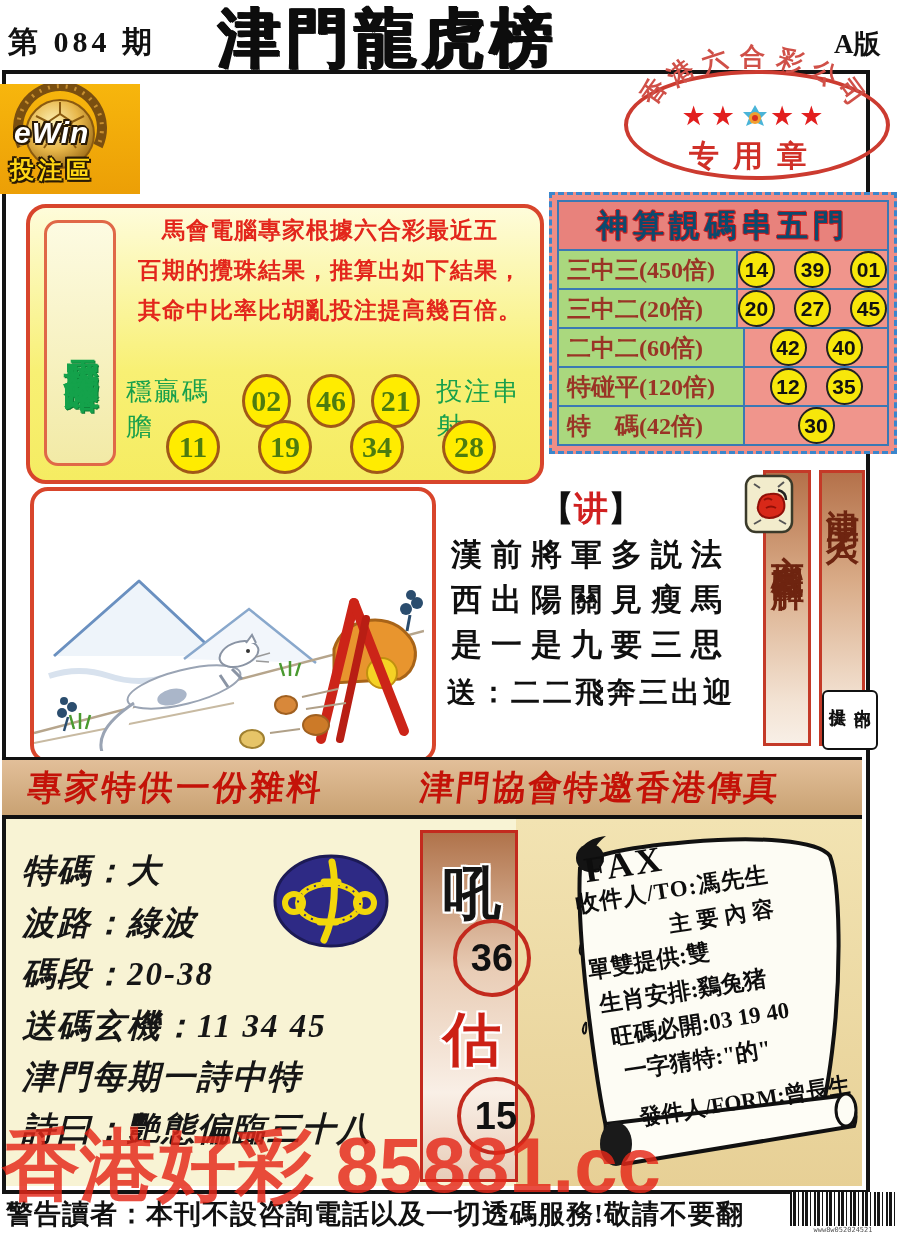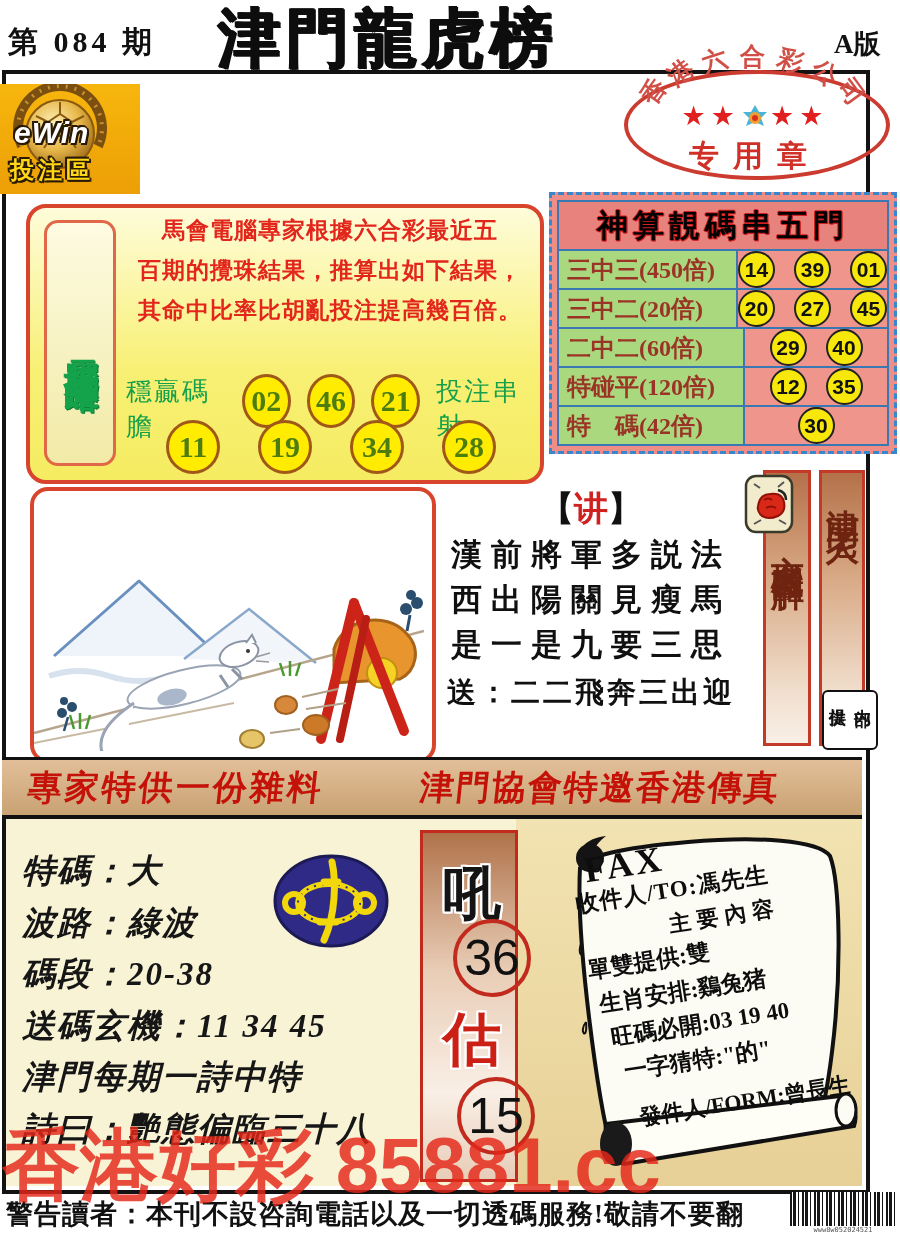--- a/index.html
+++ b/index.html
@@ -49,21 +49,21 @@
   .ball{width:48px;height:48px;border-radius:50%;background:#ffec00;border:3px solid #a05818;
       display:inline-flex;align-items:center;justify-content:center;
       font-size:30px;font-weight:700;color:#4d7c0f;}
 
   
   .ctable{left:549px;top:192px;width:348px;height:262px;border:3px dashed #3a86cc;padding:5px;box-sizing:border-box;
       background:#ef8e86;}
   .ctable-in{width:100%;height:100%;border:2px solid #3a78b4;box-sizing:border-box;display:flex;flex-direction:column;}
   .ct-head{height:48px;display:flex;align-items:center;justify-content:center;background:#e8827c;
       border-bottom:2px solid #3a78b4;}
-  .ct-title{font-size:31px;font-weight:900;color:#000000;letter-spacing:5px;
+  .ct-title{font-size:31px;font-weight:900;color:#0c4a6e;letter-spacing:5px;
       text-shadow:-1px 0 #d02020,1px 0 #d02020,0 -1px #d02020,0 1px #d02020,1px 1px #d02020;}
   .ct-row{flex:1;display:flex;border-bottom:2px solid #3a78b4;}
   .ct-row:last-child{border-bottom:none;}
   .ct-label{width:186px;background:#aad87e;border-right:2px solid #3a78b4;display:flex;align-items:center;
       padding-left:8px;font-size:24px;font-weight:700;color:#9a3426;box-sizing:border-box;}
   .ct-val{flex:1;display:flex;align-items:center;justify-content:center;gap:19px;background:#f0958c;}
   .tball{width:33px;height:33px;border-radius:50%;background:#f7e70a;border:2px solid #222;
       display:inline-flex;align-items:center;justify-content:center;font-size:21px;font-weight:900;color:#111;
       font-family:"Liberation Sans",sans-serif;}
 
@@ -105,21 +105,21 @@
   .tip-line{font-size:33px;font-weight:700;font-style:italic;color:#161616;line-height:51.5px;letter-spacing:2px;}
   .hkjc{left:272px;top:852px;width:118px;height:98px;}
 
   .mstrip{left:420px;top:830px;width:98px;height:352px;border:3px solid #c32a1e;box-sizing:border-box;
       background:linear-gradient(180deg,#b0734b 0%,#e9cdb6 40%,#f9efe6 75%,#e8cdb8 100%);z-index:6;}
   .mchar{position:absolute;width:98px;text-align:center;font-size:58px;font-weight:900;
       text-shadow:-2px 0 #fff,2px 0 #fff,0 -2px #fff,0 2px #fff,2px 2px #fff,-2px -2px #fff,2px -2px #fff,-2px 2px #fff;}
   .mchar.c1{top:22px;color:#141414;}
   .mchar.c2{top:168px;color:#cc2015;}
   .mcirc{position:absolute;width:70px;height:70px;border:4px solid #c32a1e;border-radius:50%;
-      display:flex;align-items:center;justify-content:center;font-size:50px;font-weight:400;color:#111;
+      display:flex;align-items:center;justify-content:center;font-size:38px;font-weight:700;color:#111;
       font-family:"Liberation Sans",sans-serif;text-align:center;}
   .mcirc.n1{left:30px;top:86px;}
   .mcirc.n2{left:34px;top:244px;}
 
   
   .fax-svg{left:528px;top:822px;width:336px;height:364px;z-index:4;}
   .fax-text{left:568px;top:856px;width:290px;transform:rotate(-9deg);transform-origin:left top;z-index:5;
       color:#0d0d0d;font-family:"Liberation Serif",serif;}
   .fax-title{font-size:36px;font-weight:900;letter-spacing:3px;margin-left:14px;line-height:34px;}
   .fax-to{font-size:23px;font-weight:900;letter-spacing:1px;}
@@ -227,21 +227,21 @@
         <div class="ct-label">三中二(20倍)</div>
         <div class="ct-val">
           <span class="tball">20</span>
           <span class="tball">27</span>
           <span class="tball">45</span>
         </div>
       </div>
       <div class="ct-row">
         <div class="ct-label">二中二(60倍)</div>
         <div class="ct-val">
-          <span class="tball">29</span>
+          <span class="tball">42</span>
           <span class="tball">40</span>
         </div>
       </div>
       <div class="ct-row">
         <div class="ct-label">特碰平(120倍)</div>
         <div class="ct-val">
           <span class="tball">12</span>
           <span class="tball">35</span>
         </div>
       </div>

